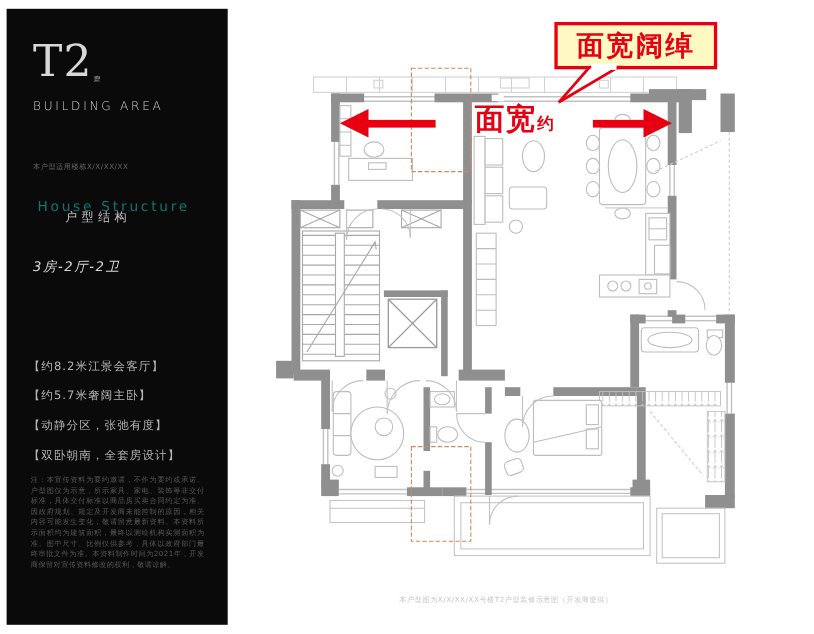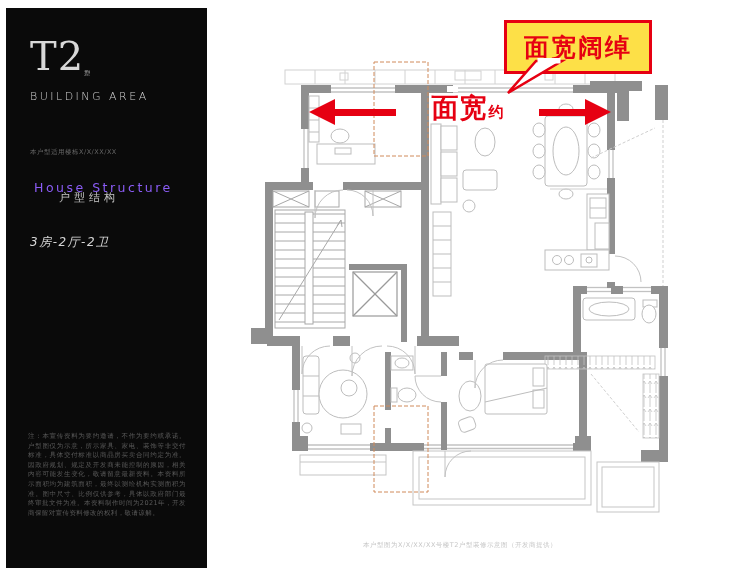--- a/index.html
+++ b/index.html
@@ -11,34 +11,34 @@
   .t2-row{position:absolute;left:24px;top:26px;color:#d8d8d8;font-family:"DejaVu Serif",serif;}
   .t2-main{font-size:40px;line-height:44px;letter-spacing:1px;}
   .t2-sub{display:inline-block;writing-mode:vertical-rl;font-size:6px;line-height:7px;color:#8a8a8a;
           font-family:"DejaVu Sans",sans-serif;transform:translateY(-4px);letter-spacing:1px;}
   .ba-label{position:absolute;left:24px;top:82px;font-size:11px;letter-spacing:2.5px;color:#cfcfcf;font-weight:300;}
   .area-row{position:absolute;left:22px;top:96px;color:#ececec;white-space:nowrap;}
   .area-approx{font-size:11px;color:#b5b5b5;vertical-align:baseline;}
   .area-value{font-size:35px;font-weight:300;letter-spacing:1px;}
   .area-sup{font-size:15px;vertical-align:super;}
   .area-note{position:absolute;left:24px;top:140px;font-size:6.5px;color:#666;letter-spacing:.5px;}
-  .hs-en{position:absolute;left:28px;top:172px;font-size:12.5px;letter-spacing:2.5px;color:#8b5cf6;}
+  .hs-en{position:absolute;left:28px;top:172px;font-size:12.5px;letter-spacing:2.5px;color:#0f766e;}
   .hs-cn{position:absolute;left:28px;top:182px;font-size:11px;letter-spacing:4px;color:#c6c6c6;margin-left:25px;}
   .layout-spec{position:absolute;left:24px;top:226px;font-size:12px;letter-spacing:1.5px;color:#d6d6d6;font-style:italic;}
   .features{position:absolute;left:20px;top:312px;}
   .feature{font-size:10.5px;line-height:27px;letter-spacing:1px;color:#b5b5b5;white-space:nowrap;}
   .sb-disclaimer{position:absolute;left:22px;top:424px;width:158px;font-size:6.5px;line-height:9.6px;
                  color:#595959;text-align:justify;letter-spacing:.4px;}
 
   
   .plan{position:absolute;left:245px;top:58px;width:425px;height:465px;}
 
   
-  .callout-box{position:absolute;left:504px;top:20px;width:148px;height:54px;box-sizing:border-box;
-               border:3px solid #e60012;background:#fde047;z-index:4;display:flex;align-items:center;justify-content:center;}
+  .callout-box{position:absolute;left:504px;top:20px;width:148px;height:43px;box-sizing:border-box;
+               border:3px solid #e60012;background:#fef9c3;z-index:4;display:flex;align-items:center;justify-content:center;}
   .callout-box span{color:#e60012;font-size:25px;font-weight:bold;letter-spacing:2px;white-space:nowrap;}
   .overlay-svg{position:absolute;left:0;top:0;width:740px;height:576px;z-index:5;pointer-events:none;}
   .dim-text{position:absolute;left:393px;top:90px;width:150px;z-index:6;display:flex;align-items:baseline;
             justify-content:center;color:#e60012;white-space:nowrap;}
   .dim-big{font-size:27px;font-weight:bold;letter-spacing:1px;}
   .dim-small{font-size:15px;font-weight:bold;margin:0 1px;}
 
   
   .src-note{position:absolute;left:300px;top:509px;width:320px;text-align:center;font-size:6.5px;color:#c6c6c6;letter-spacing:.5px;margin-top:32px;}
   .ft-disclaimer{position:absolute;left:240px;top:533px;width:440px;text-align:center;font-size:13px;
@@ -51,20 +51,26 @@
 
   <div class="sidebar">
     <div class="t2-row">
       <span class="t2-main">T2</span><span class="t2-sub">户型</span>
     </div>
     <div class="ba-label">BUILDING AREA</div>
     <div class="area-note">本户型适用楼栋X/X/XX/XX</div>
     <div class="hs-en">House Structure</div>
     <div class="hs-cn">户型结构</div>
     <div class="layout-spec">3房-2厅-2卫</div>
+    <div class="features">
+      <div class="feature">【约8.2米江景会客厅】</div>
+      <div class="feature">【约5.7米奢阔主卧】</div>
+      <div class="feature">【动静分区，张弛有度】</div>
+      <div class="feature">【双卧朝南，全套房设计】</div>
+    </div>
     <div class="sb-disclaimer">注：本宣传资料为要约邀请，不作为要约或承诺。户型图仅为示意，所示家具、家电、装饰等非交付标准，具体交付标准以商品房买卖合同约定为准。因政府规划、规定及开发商未能控制的原因，相关内容可能发生变化，敬请留意最新资料。本资料所示面积均为建筑面积，最终以测绘机构实测面积为准。图中尺寸、比例仅供参考，具体以政府部门最终审批文件为准。本资料制作时间为2021年，开发商保留对宣传资料修改的权利，敬请谅解。</div>
   </div>
 
   <div class="plan">
   <svg viewBox="0 0 425 465" width="425" height="465">
     <defs>
       <pattern id="ticks" width="6" height="14" patternUnits="userSpaceOnUse">
         <line x1="3" y1="1" x2="3" y2="13" stroke="#c0c0c0" stroke-width="0.8"></line>
         <path d="M1,4 L3,1 L5,4" stroke="#c0c0c0" fill="none" stroke-width="0.7"></path>
       </pattern>

